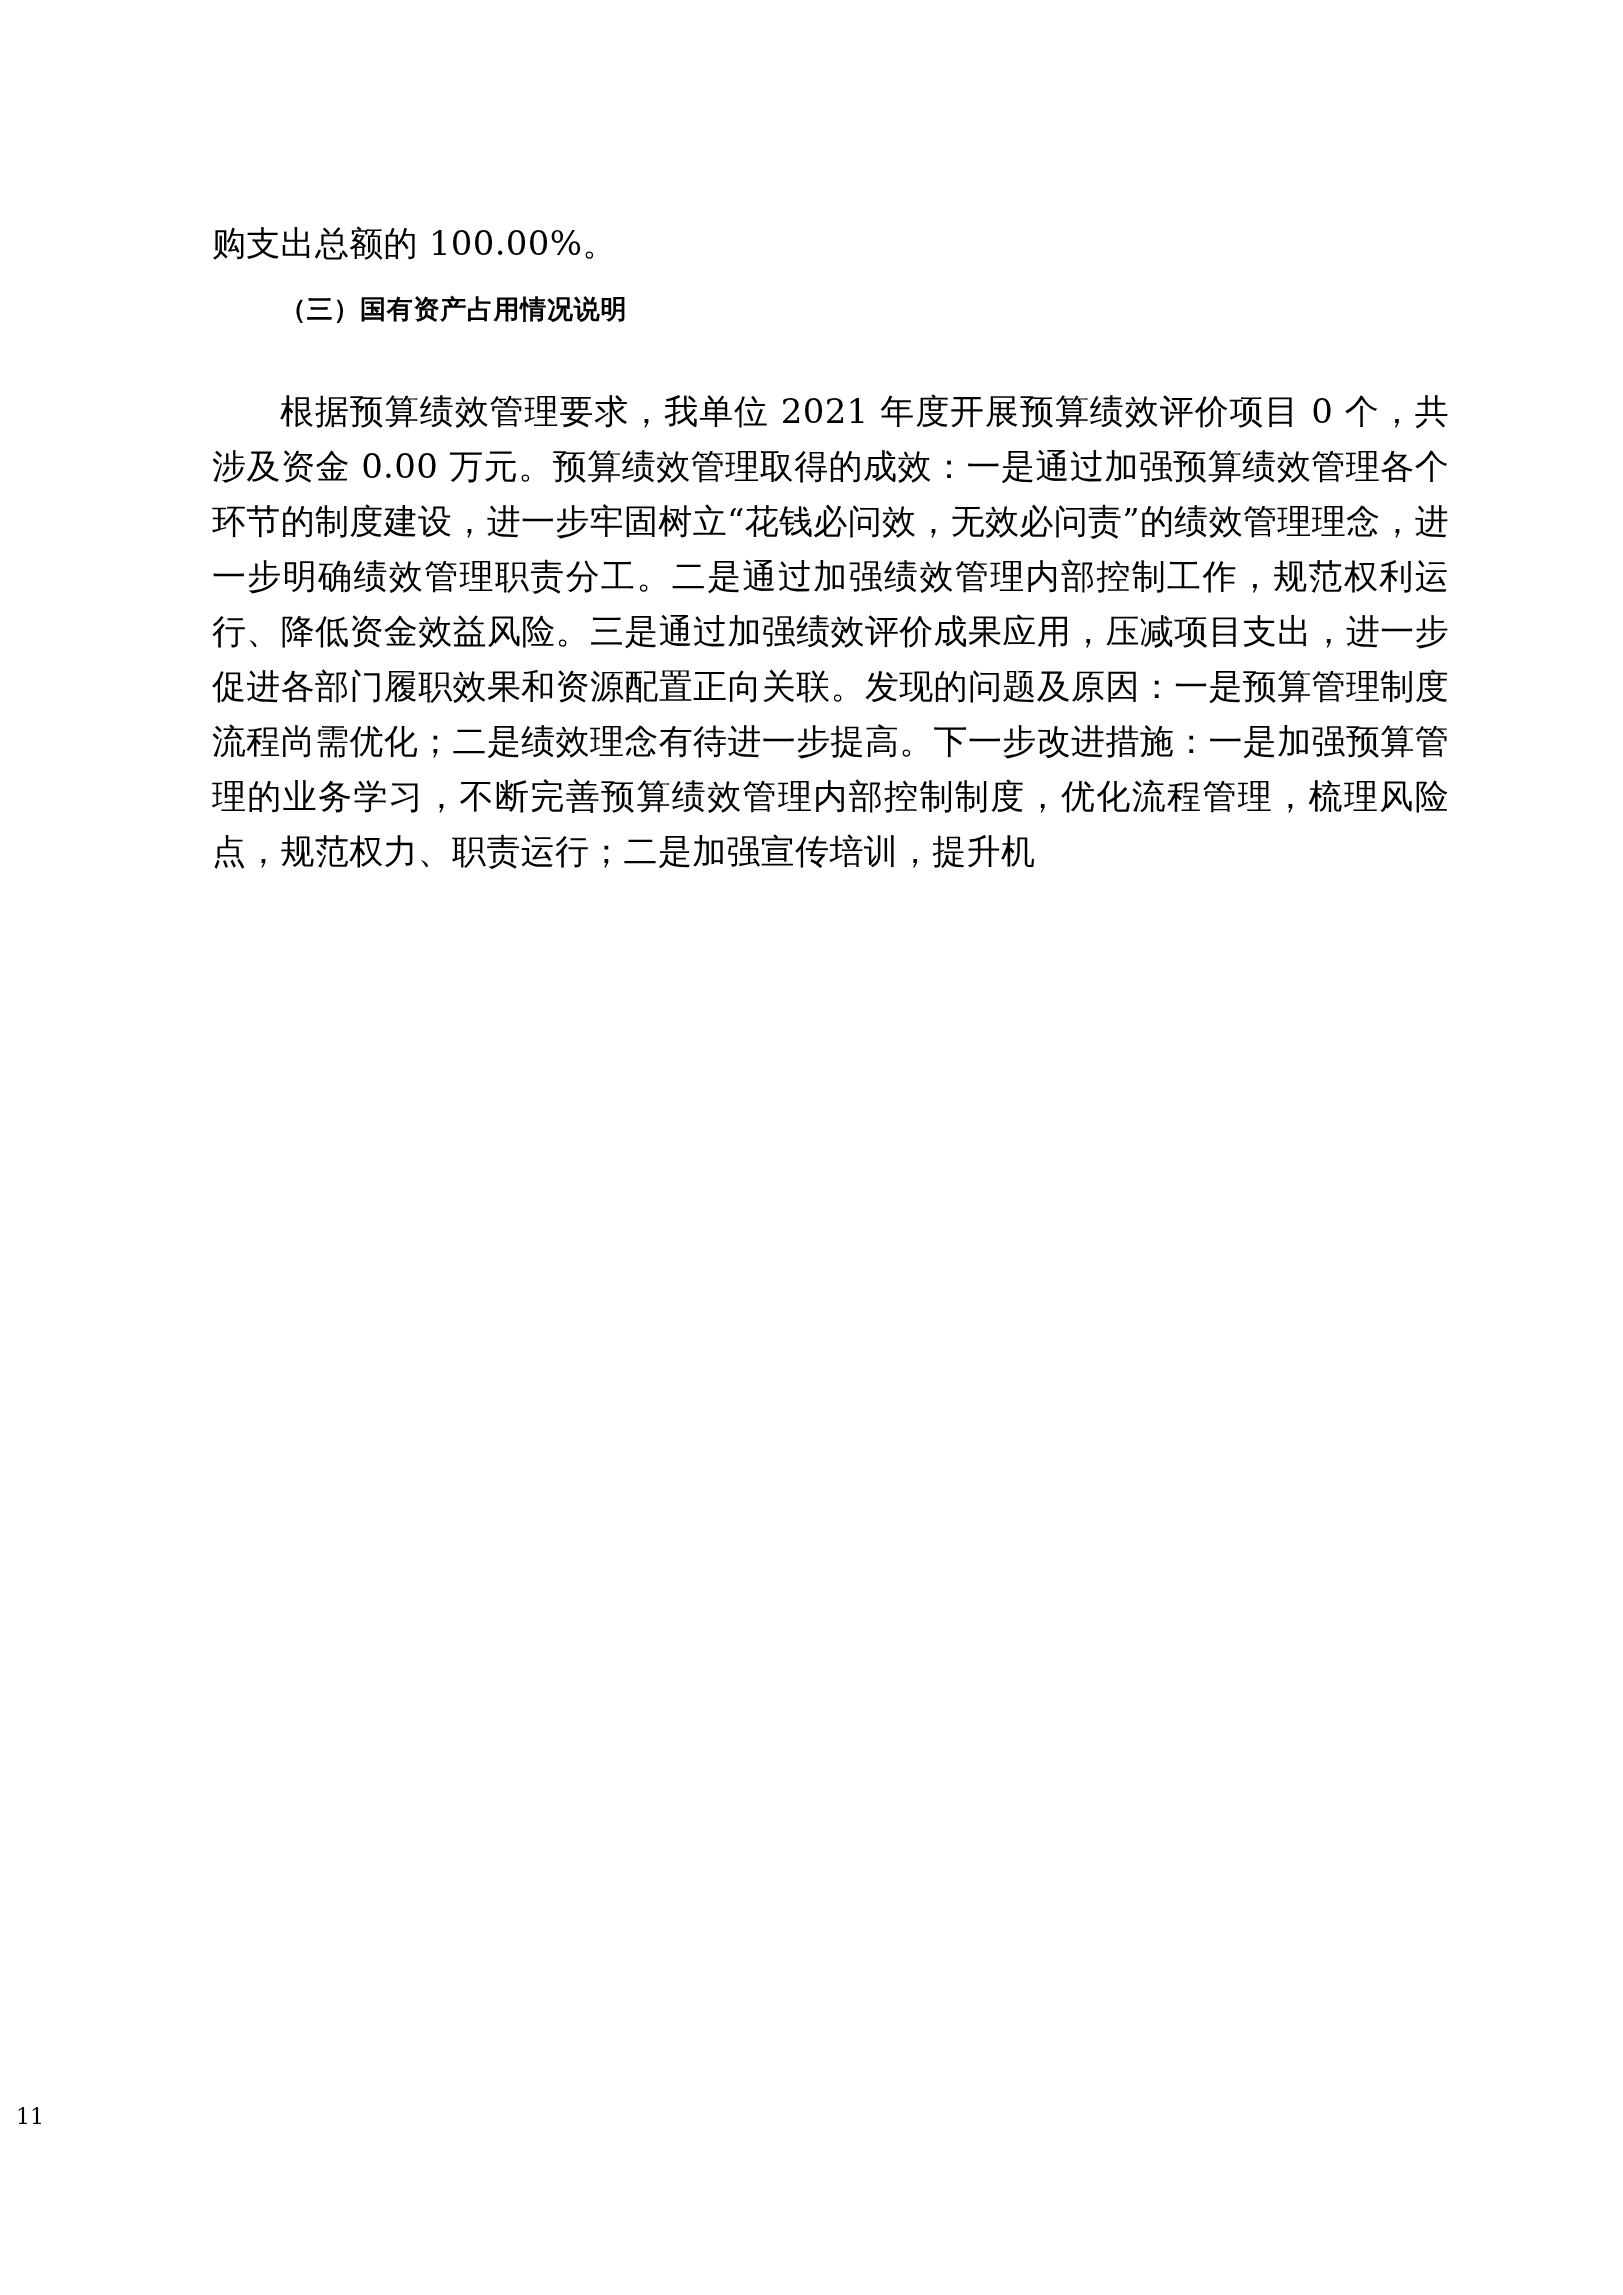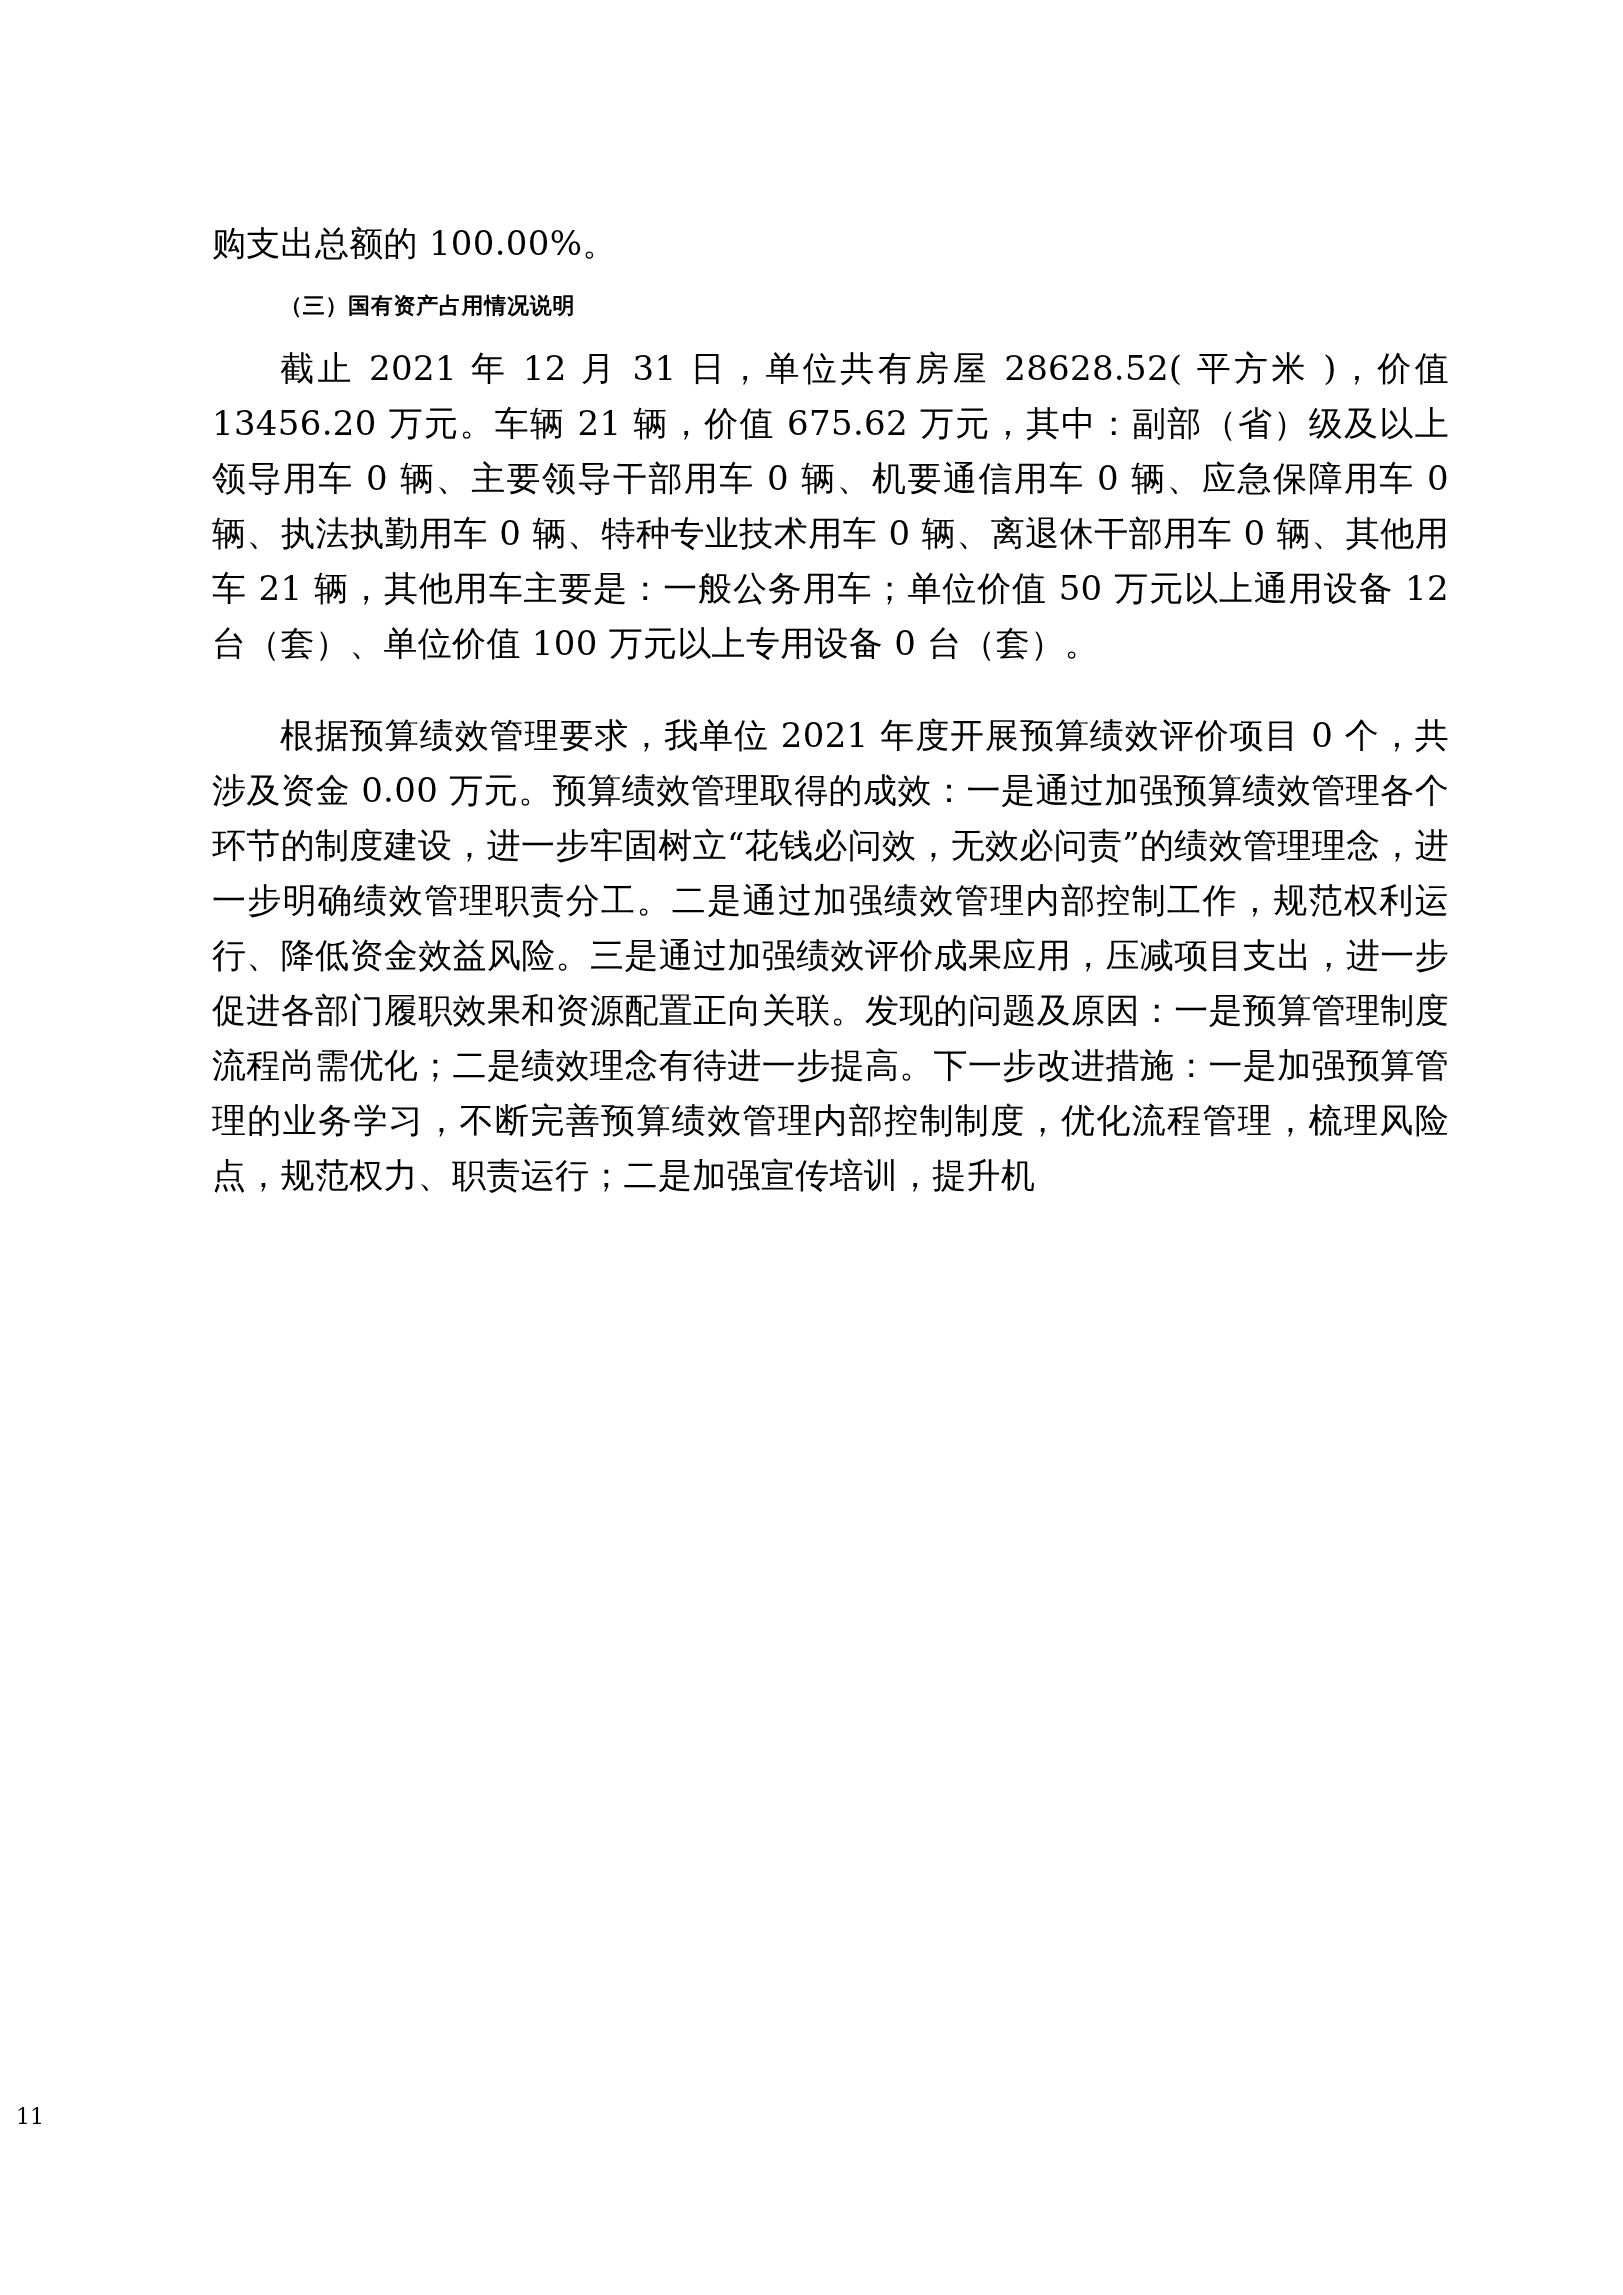--- a/index.html
+++ b/index.html
@@ -38,21 +38,21 @@
   p.body-text {
     text-indent: 0;
   }
   p.indent2 {
     text-indent: 68px;
   }
   .heading {
     margin: 0;
     font-family: "DejaVu Sans", "Liberation Sans", sans-serif;
     font-weight: bold;
-    font-size: 22px;
+    font-size: 26px;
     line-height: 1.62;
     text-indent: 68px;
     letter-spacing: 0.7px;
   }
   .gap-sm { height: 17px; }
   .gap-md { height: 19.6px; }
   .page-number {
     position: absolute;
     left: 0;
     right: 0;
@@ -69,21 +69,20 @@
   <div class="content">
 
     <p class="body-text">购支出总额的 100.00%。</p>
 
     <div class="gap-sm"></div>
 
     <h2 class="heading">（三）国有资产占用情况说明</h2>
 
     <div class="gap-sm"></div>
 
-    <p class="indent2">截止 2021 年 12 月 31 日，单位共有房屋 28628.52( 平方米 )，价值 13456.20 万元。车辆 21 辆，价值 675.62 万元，其中：副部（省）级及以上领导用车 0 辆、主要领导干部用车 0 辆、机要通信用车 0 辆、应急保障用车 0 辆、执法执勤用车 0 辆、特种专业技术用车 0 辆、离退休干部用车 0 辆、其他用车 21 辆，其他用车主要是：一般公务用车；单位价值 50 万元以上通用设备 12 台（套）、单位价值 100 万元以上专用设备 0 台（套）。</p>
 
     <div class="gap-md"></div>
 
 
     <div class="gap-sm"></div>
 
     <p class="indent2">根据预算绩效管理要求，我单位 2021 年度开展预算绩效评价项目 0 个，共涉及资金 0.00 万元。预算绩效管理取得的成效：一是通过加强预算绩效管理各个环节的制度建设，进一步牢固树立“花钱必问效，无效必问责”的绩效管理理念，进一步明确绩效管理职责分工。二是通过加强绩效管理内部控制工作，规范权利运行、降低资金效益风险。三是通过加强绩效评价成果应用，压减项目支出，进一步促进各部门履职效果和资源配置正向关联。发现的问题及原因：一是预算管理制度流程尚需优化；二是绩效理念有待进一步提高。下一步改进措施：一是加强预算管理的业务学习，不断完善预算绩效管理内部控制制度，优化流程管理，梳理风险点，规范权力、职责运行；二是加强宣传培训，提升机</p>
 
   </div>
 

